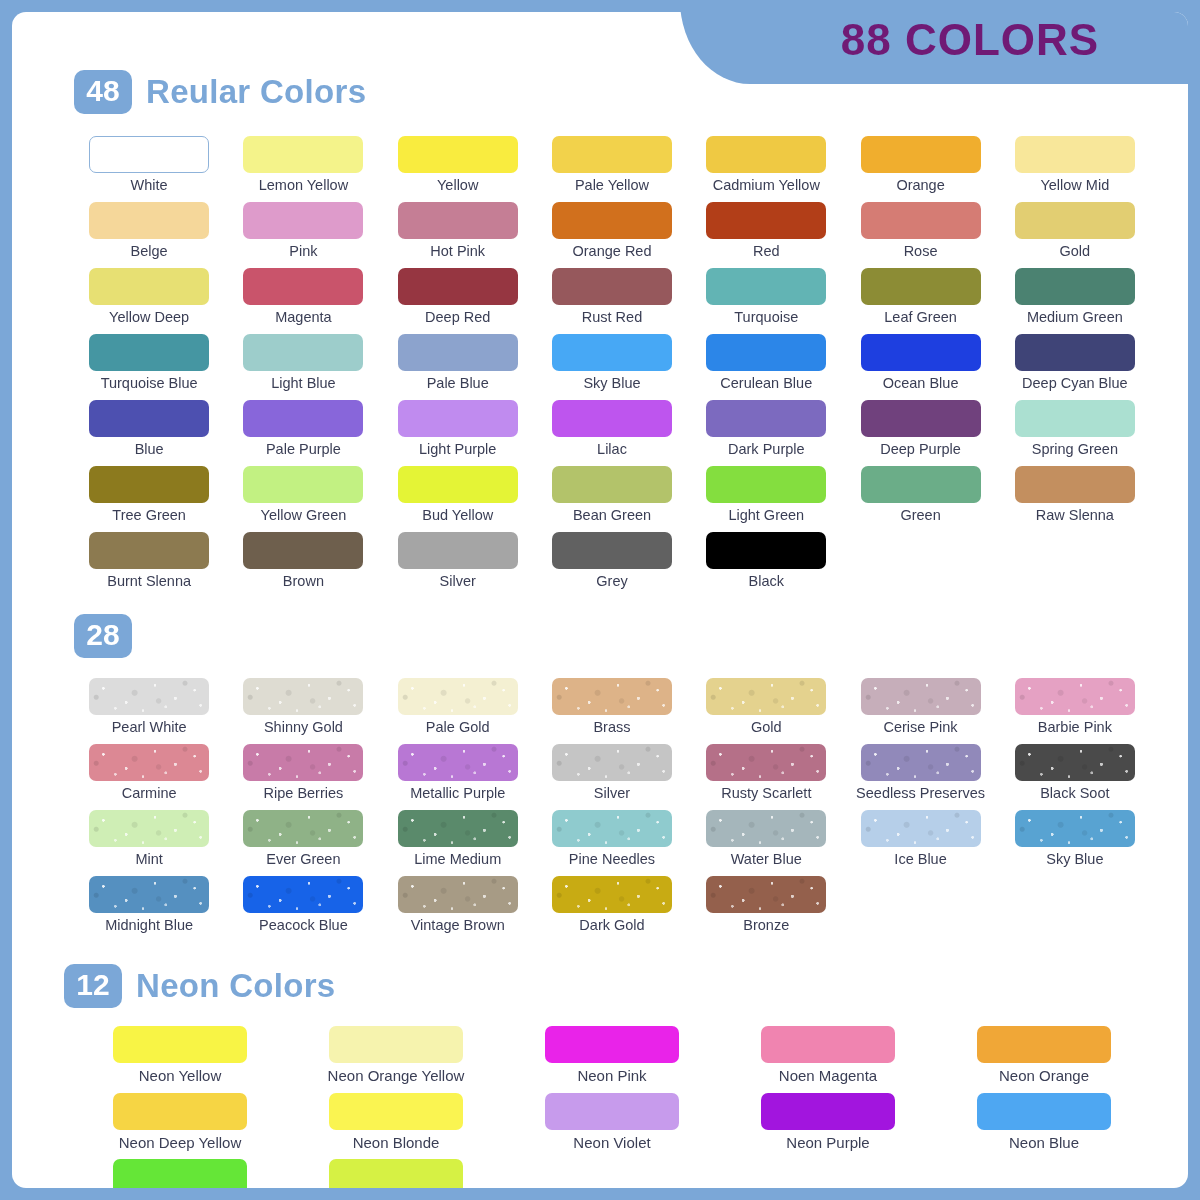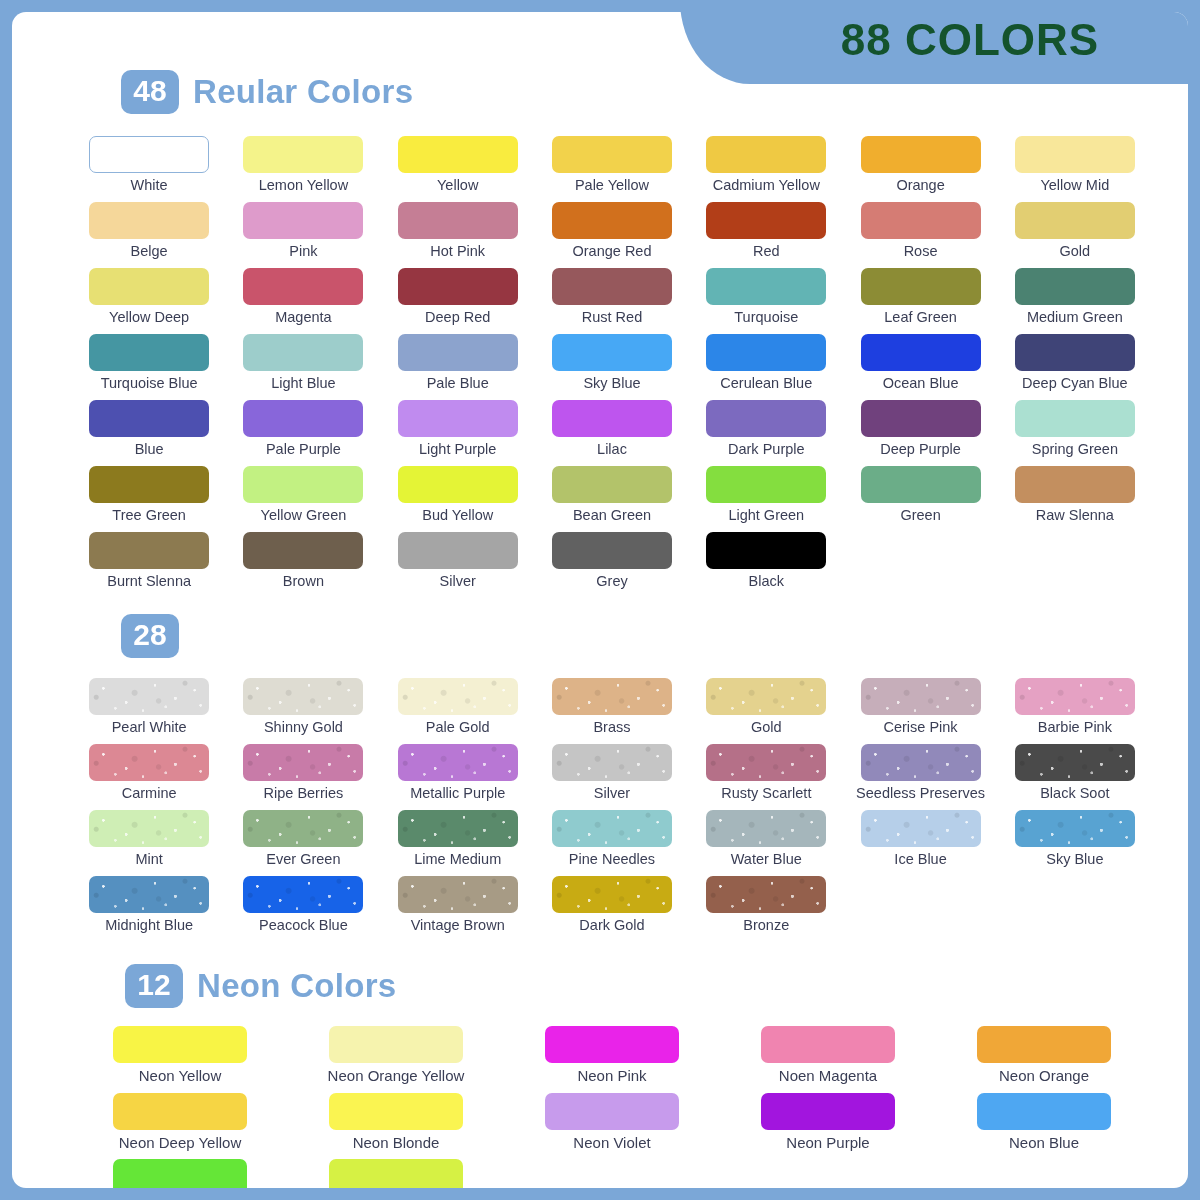--- a/index.html
+++ b/index.html
@@ -25,21 +25,21 @@
     top: -12px; right: -12px;
     width: 520px; height: 84px;
     background: #7BA7D7;
     border-bottom-left-radius: 70px 84px;
     display: flex;
     align-items: center;
     justify-content: center;
     padding-left: 60px;
   }
   #banner .banner-text {
-    color: #14532d;
+    color: #701a75;
     font-size: 44px;
     font-weight: bold;
     letter-spacing: 1px;
     line-height: 1;
     padding-bottom: 4px;
   }
   
   .section-head {
     display: flex;
     align-items: center;
@@ -51,21 +51,20 @@
     font-size: 30px;
     font-weight: bold;
     border-radius: 10px;
     width: 58px;
     height: 44px;
     display: flex;
     align-items: center;
     justify-content: center;
     line-height: 1;
     padding-bottom: 2px;
-    margin-left: 47px;
   }
   .section-title {
     color: #7BA7D7;
     font-size: 33px;
     font-weight: bold;
     letter-spacing: .3px;
   }
   
   .grid {
     display: grid;
@@ -120,21 +119,21 @@
     margin-bottom: 8px;
     text-align: center;
     white-space: nowrap;
     line-height: 1.1;
   }
   
   #sec-regular-head { position: absolute; left: 62px; top: 58px; }
   #grid-regular { position: absolute; left: 60px; top: 124px; width: 1080px; }
   #sec-metallic-head { position: absolute; left: 62px; top: 602px; }
   #grid-metallic { position: absolute; left: 60px; top: 666px; width: 1080px; }
-  #sec-neon-head { position: absolute; left: 66px; top: 952px; justify-content: flex-end; }
+  #sec-neon-head { position: absolute; left: 52px; top: 952px; justify-content: flex-end; }
   #grid-neon { position: absolute; left: 60px; top: 1014px; width: 1080px; }
   #grid-neon .label { font-size: 15px; }
 </style>
 </head>
 <body>
 
 <div id="page">
 
   <div id="banner">
     <span class="banner-text">88 COLORS</span>

